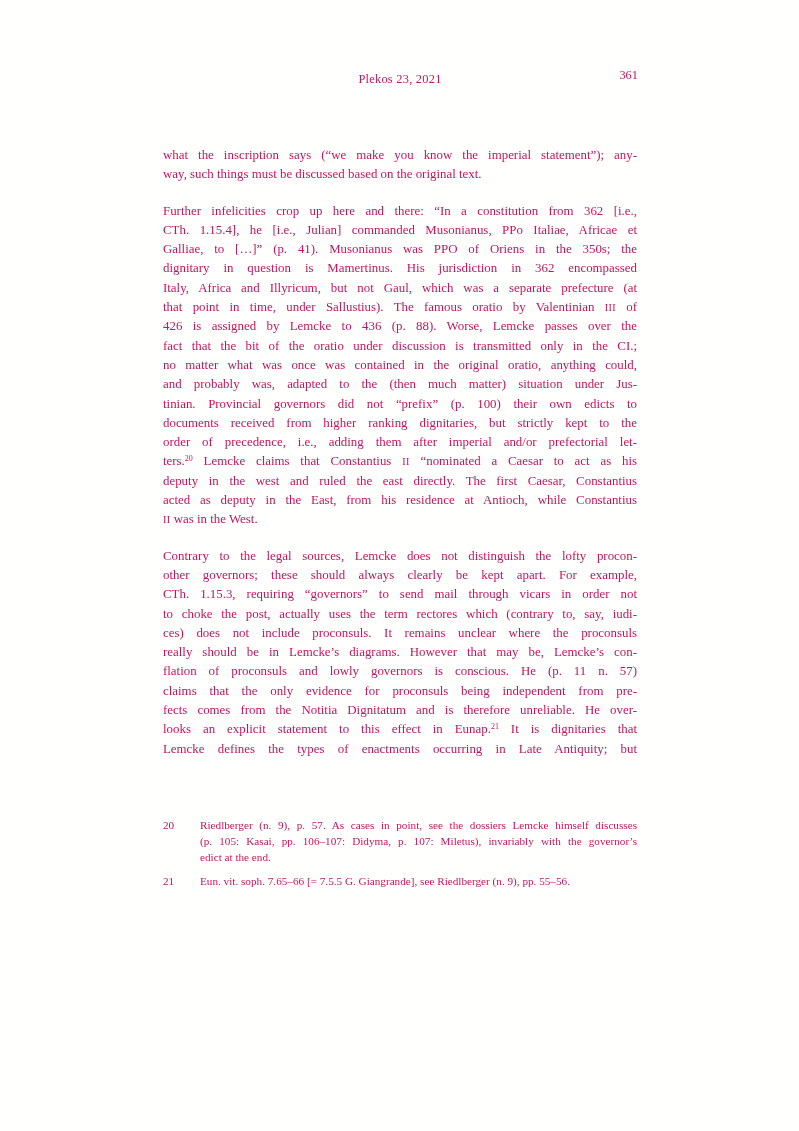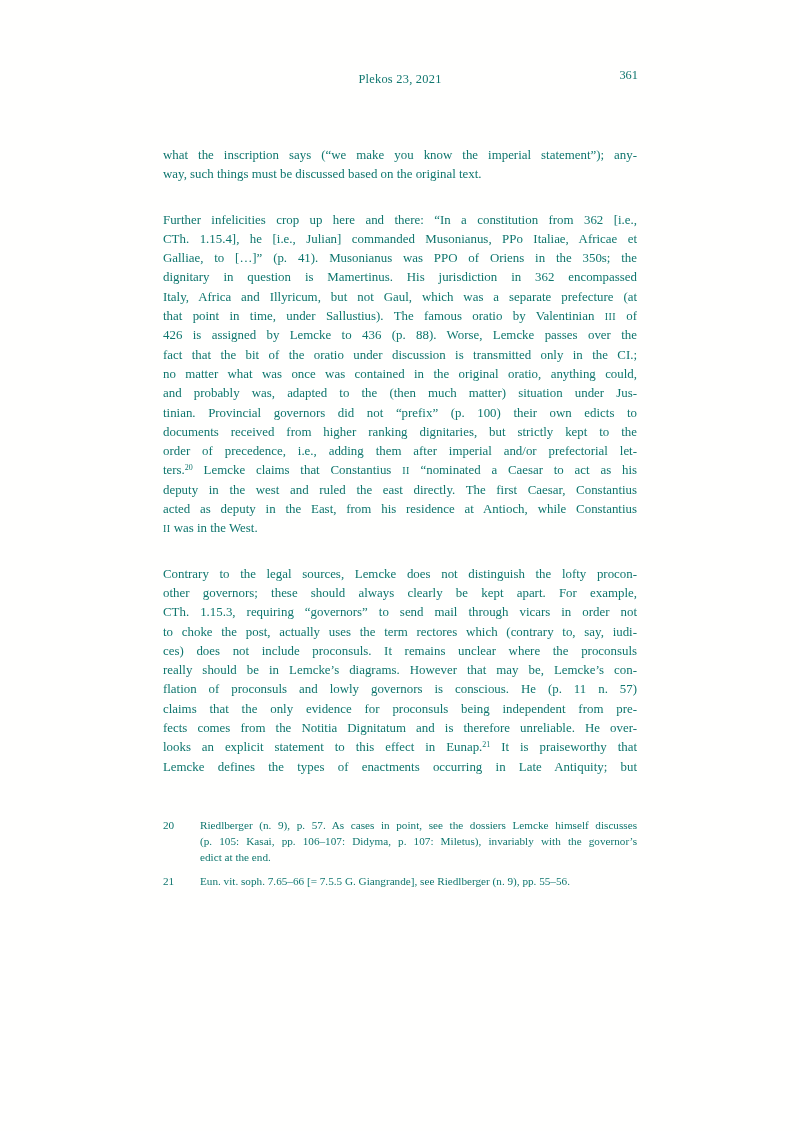--- a/index.html
+++ b/index.html
@@ -6,21 +6,21 @@
     margin: 0;
     padding: 0;
     background: #ffffff;
   }
   .page {
     position: relative;
     width: 799px;
     height: 1131px;
     background: #fffffe;
     font-family: "Liberation Serif", "DejaVu Serif", serif;
-    color: #0f766e;
+    color: #be185d;
     overflow: hidden;
   }
   .page-header {
     position: absolute;
     top: 71px;
     left: 163px;
     width: 474px;
     font-size: 12.4px;
     line-height: 16px;
   }
@@ -33,21 +33,21 @@
     right: -1px;
     top: -4px;
   }
   .text-block {
     position: absolute;
     left: 163px;
     top: 146px;
     width: 474px;
     font-size: 12.9px;
   }
-  .para + .para { margin-top: 26px; }
+  .para + .para { margin-top: 17px; }
   .para .line {
     height: 19.3px;
     line-height: 19.3px;
     text-align: justify;
     text-align-last: justify;
     overflow: hidden;
     white-space: normal;
   }
   .para .line.last { text-align-last: left; }
   .footnote-section {
@@ -119,21 +119,21 @@
     <div class="para">
         <div class="line"><span class="seg">Contrary to the legal sources, Lemcke does not distinguish the lofty procon-</span></div>
         <div class="line"><span class="seg">other governors; these should always clearly be kept apart. For example,</span></div>
         <div class="line"><span class="seg">CTh. 1.15.3, requiring “governors” to send mail through vicars in order not</span></div>
         <div class="line"><span class="seg">to choke the post, actually uses the term </span><span class="seg-i">rectores</span><span class="seg"> which (contrary to, say, </span><span class="seg-i">iudi-</span></div>
         <div class="line"><span class="seg-i">ces</span><span class="seg">) does not include proconsuls. It remains unclear where the proconsuls</span></div>
         <div class="line"><span class="seg">really should be in Lemcke’s diagrams. However that may be, Lemcke’s con-</span></div>
         <div class="line"><span class="seg">flation of proconsuls and lowly governors is conscious. He (p. 11 n. 57)</span></div>
         <div class="line"><span class="seg">claims that the only evidence for proconsuls being independent from pre-</span></div>
         <div class="line"><span class="seg">fects comes from the </span><span class="seg-i">Notitia Dignitatum</span><span class="seg"> and is therefore unreliable. He over-</span></div>
-        <div class="line"><span class="seg">looks an explicit statement to this effect in Eunap.</span><span class="seg-sup">21</span><span class="seg"> It is praiseworthy that</span></div>
+        <div class="line"><span class="seg">looks an explicit statement to this effect in Eunap.</span><span class="seg-sup">21</span><span class="seg"> It is dignitaries that</span></div>
         <div class="line"><span class="seg">Lemcke defines the types of enactments occurring in Late Antiquity; but</span></div>
       </div>
   </div>
 
   <div class="footnote-section">
     <div class="footnote">
       <div class="fn-num">20</div>
       <div class="fn-text">
           <div class="line"><span class="seg">Riedlberger (n. 9), p. 57. As cases in point, see the dossiers Lemcke himself discusses</span></div>
           <div class="line"><span class="seg">(p. 105: Kasai, pp. 106–107: Didyma, p. 107: Miletus), invariably with the governor’s</span></div>

